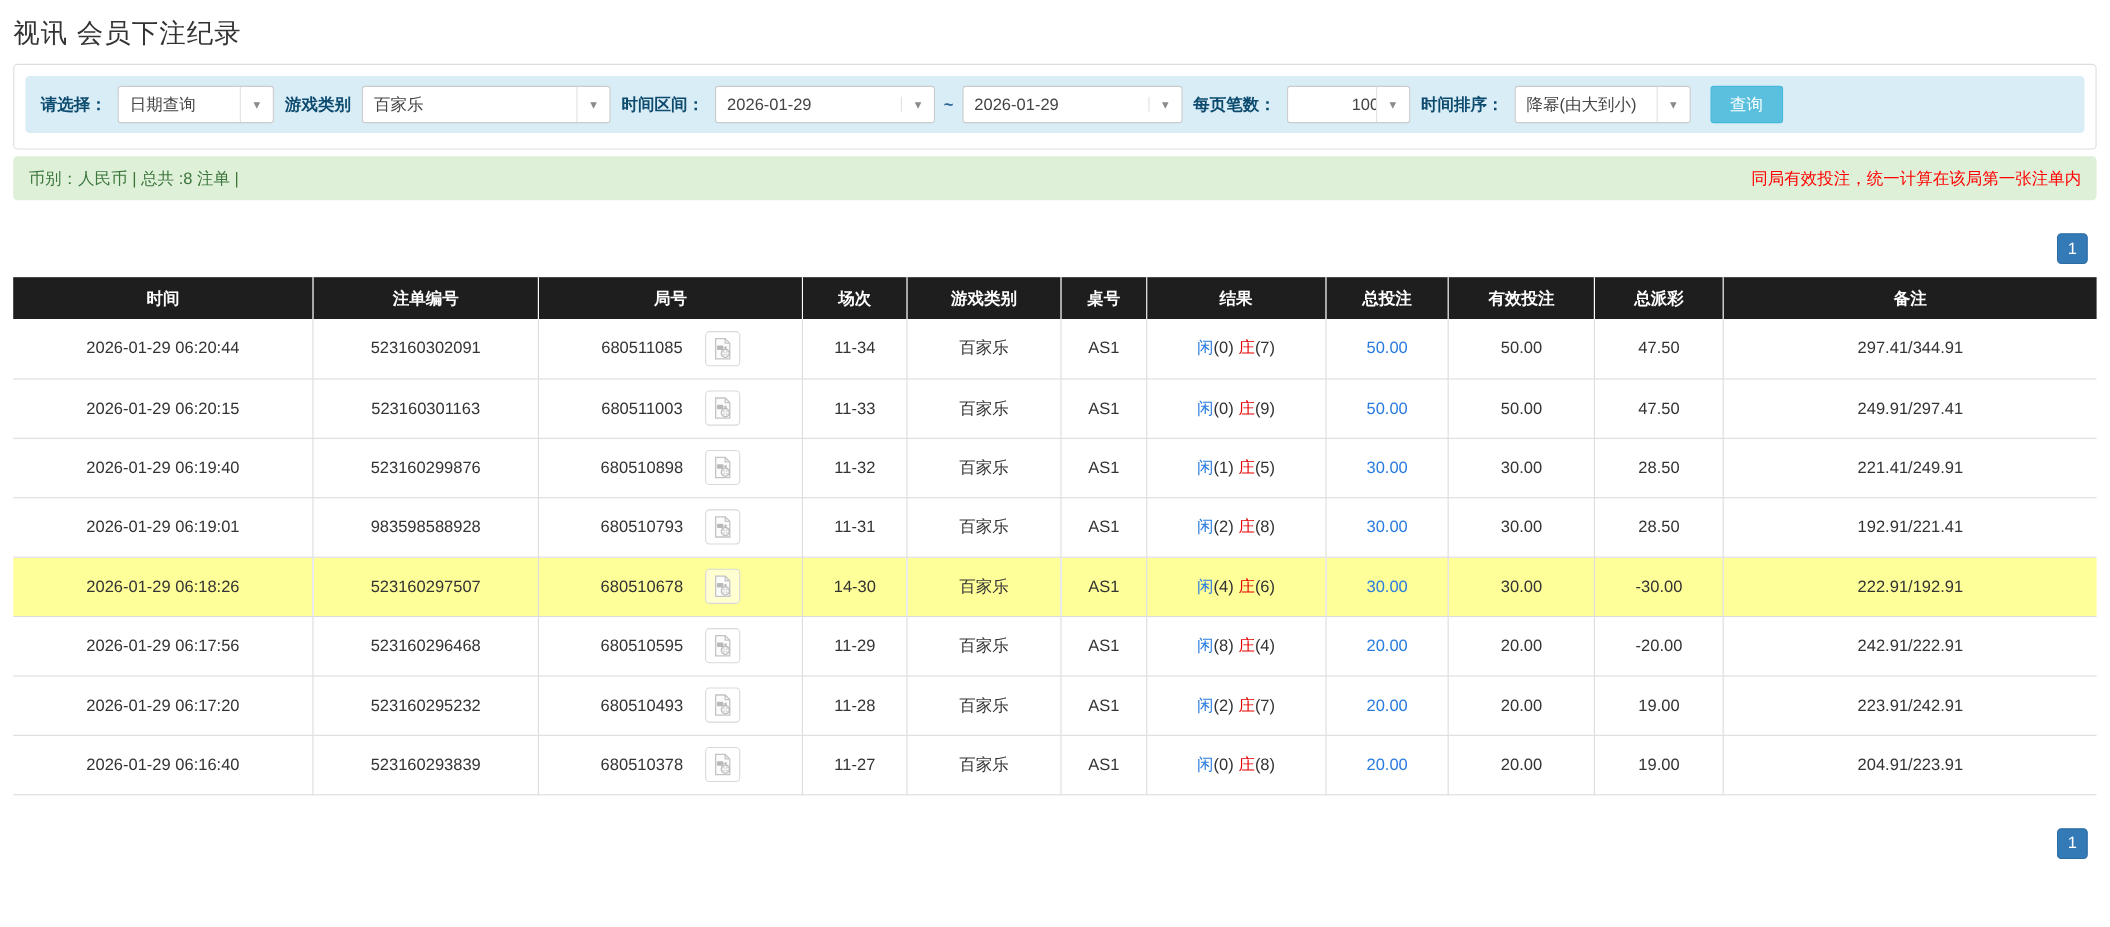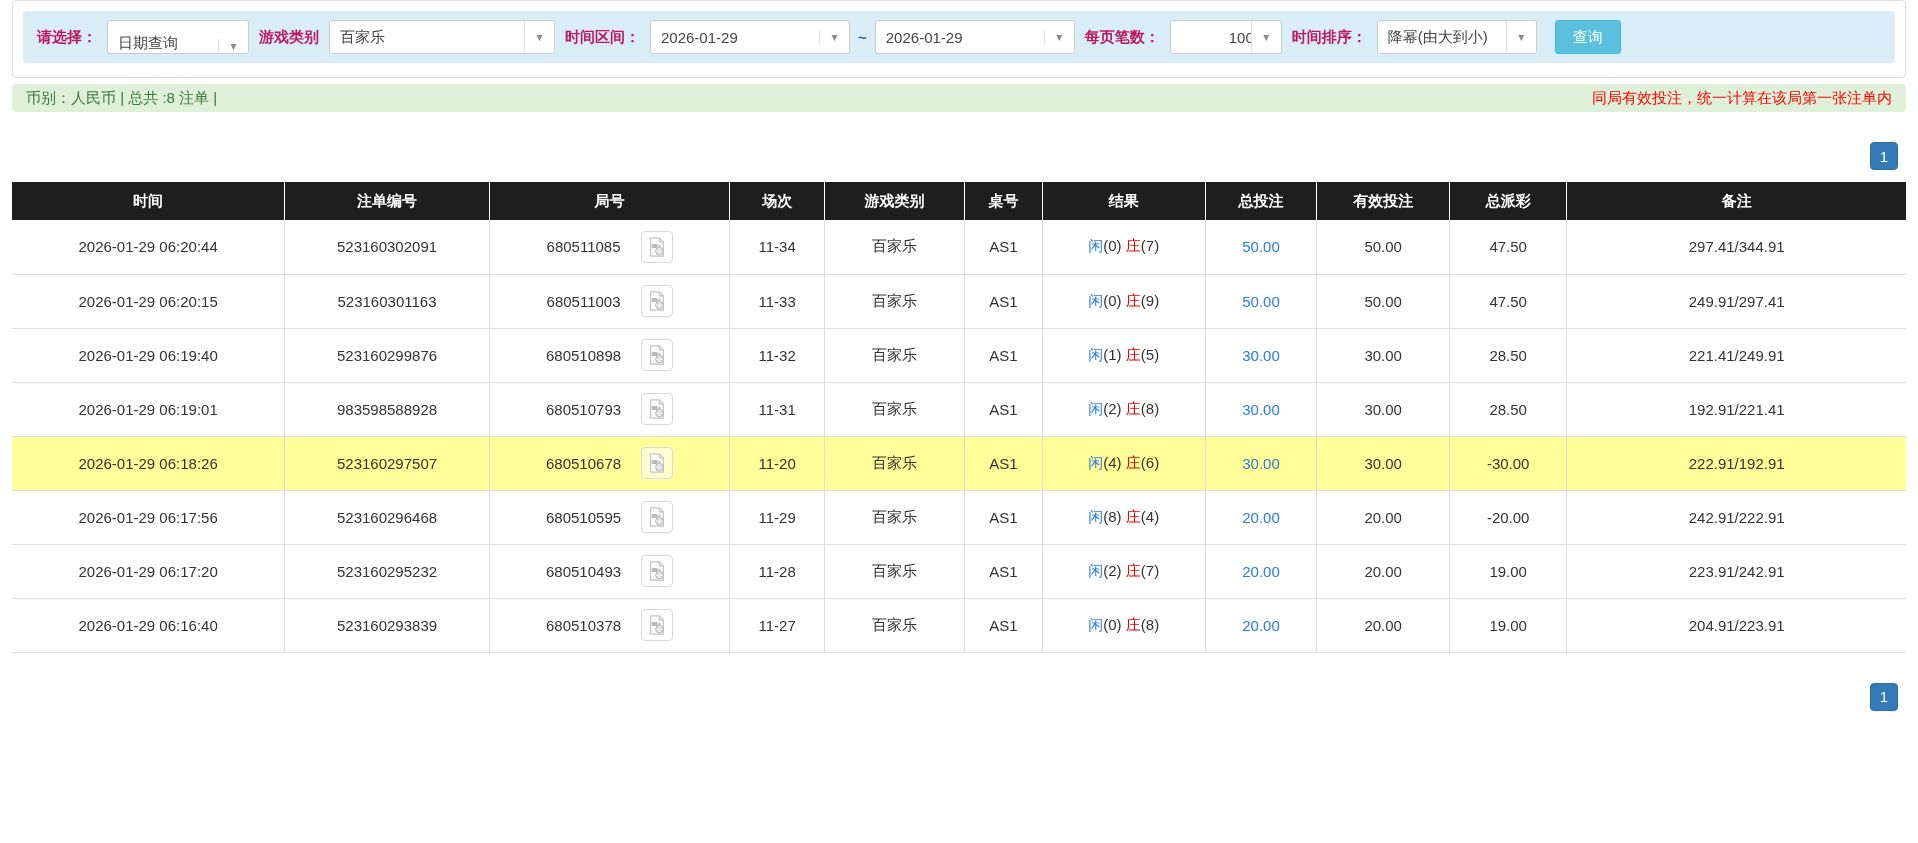--- a/index.html
+++ b/index.html
@@ -19,51 +19,51 @@
   
   .filter-panel {
     border:1px solid #ddd; border-radius:4px; background:#fff;
     padding:10px 10px 14px 10px;
   }
   .filter-bar {
     background:#d9edf7; border-radius:4px; height:52px;
     display:flex; align-items:center; padding:0 14px; gap:10px;
     white-space:nowrap;
   }
-  .filter-label { color:#be185d; font-weight:bold; font-size:15px;font-family:Liberation Mono, monospace; }
+  .filter-label { color:#0c4a6e; font-weight:bold; font-size:15px;font-family:Liberation Mono, monospace; }
   .tilde { color:#2a6496; font-weight:bold; font-size:15px; margin:0 -2px; }
 
   .select {
     background:#fff; border:1px solid #ccc; border-radius:3px;
     height:34px; display:flex; align-items:stretch; cursor:pointer;
   }
   .select-text {
     padding:0 10px; font-size:15px; color:#444;
     flex:1; display:flex; align-items:center; overflow:hidden;
   }
   .select-arrow {
     width:30px; border-left:1px solid #e2e2e2; color:#8a8a8a;
     display:flex; align-items:center; justify-content:center;
     font-size:12px;
   }
-  .w-mode { width:142px;align-items:flex-end; }
+  .w-mode { width:142px; }
   .w-game { width:226px; }
   .w-date { width:200px;align-items:center; }
   .w-size { width:112px;padding-left:48px; }
   .w-sort { width:160px; }
 
   .query-btn {
     background:#5bc0de; border:1px solid #46b8da; color:#fff;
     font-size:15px; font-family:Liberation Sans, sans-serif; border-radius:3px;
     height:34px; padding:0 17px; margin-left:8px; cursor:pointer;
   }
 
   
   .notice-bar {
-    margin-top:6px; background:#dff0d8; border-radius:4px; height:28px;
+    margin-top:6px; background:#dff0d8; border-radius:4px; height:40px;
     display:flex; align-items:center; justify-content:space-between;
     padding:0 14px; font-size:15px;
   }
   .notice-left { color:#3c763d; }
   .notice-right { color:#ff0000; }
 
   
   .pagination-top { display:flex; justify-content:flex-end; margin:30px 8px 12px 0; }
   .pagination-bottom { display:flex; justify-content:flex-end; margin:30px 8px 0 0; }
   .page-btn {
@@ -110,20 +110,21 @@
   }
   tr.summary-row td:last-child { border-right:none; }
   tr.summary-row:last-child td:last-child { border-bottom-right-radius:6px; }
   tr.summary-row:last-child td:first-child { border-bottom-left-radius:4px; }
 </style>
 </head>
 <body>
 
 <div class="page">
 
+  <div class="page-title">视讯 会员下注纪录</div>
 
   <div class="filter-panel">
     <div class="filter-bar">
       <span class="filter-label">请选择：</span>
       <div class="select w-mode">
         <span class="select-text">日期查询</span>
         <span class="select-arrow">▾</span>
       </div>
 
       <span class="filter-label">游戏类别</span>
@@ -357,21 +358,21 @@
             <circle cx="14.6" cy="16.6" r="4.1" fill="#dcdcdc" stroke="#b5b5b5"></circle>
             <circle cx="14.6" cy="16.6" r="0.9" fill="#fff"></circle>
             <circle cx="14.6" cy="14.3" r="0.9" fill="#fff"></circle>
             <circle cx="14.6" cy="18.9" r="0.9" fill="#fff"></circle>
             <circle cx="12.3" cy="16.6" r="0.9" fill="#fff"></circle>
             <circle cx="16.9" cy="16.6" r="0.9" fill="#fff"></circle>
           </svg>
         </button>
       </span>
     </td>
-    <td>11-20</td>
+    <td>14-30</td>
     <td>百家乐</td>
     <td>AS1</td>
     <td>
       <span class="result-player">闲</span><span class="result-num">(4)</span>
       <span class="result-banker">庄</span><span class="result-num">(6)</span>
     </td>
     <td>
       <span class="link-blue">30.00</span>
     </td>
     <td>30.00</td>

